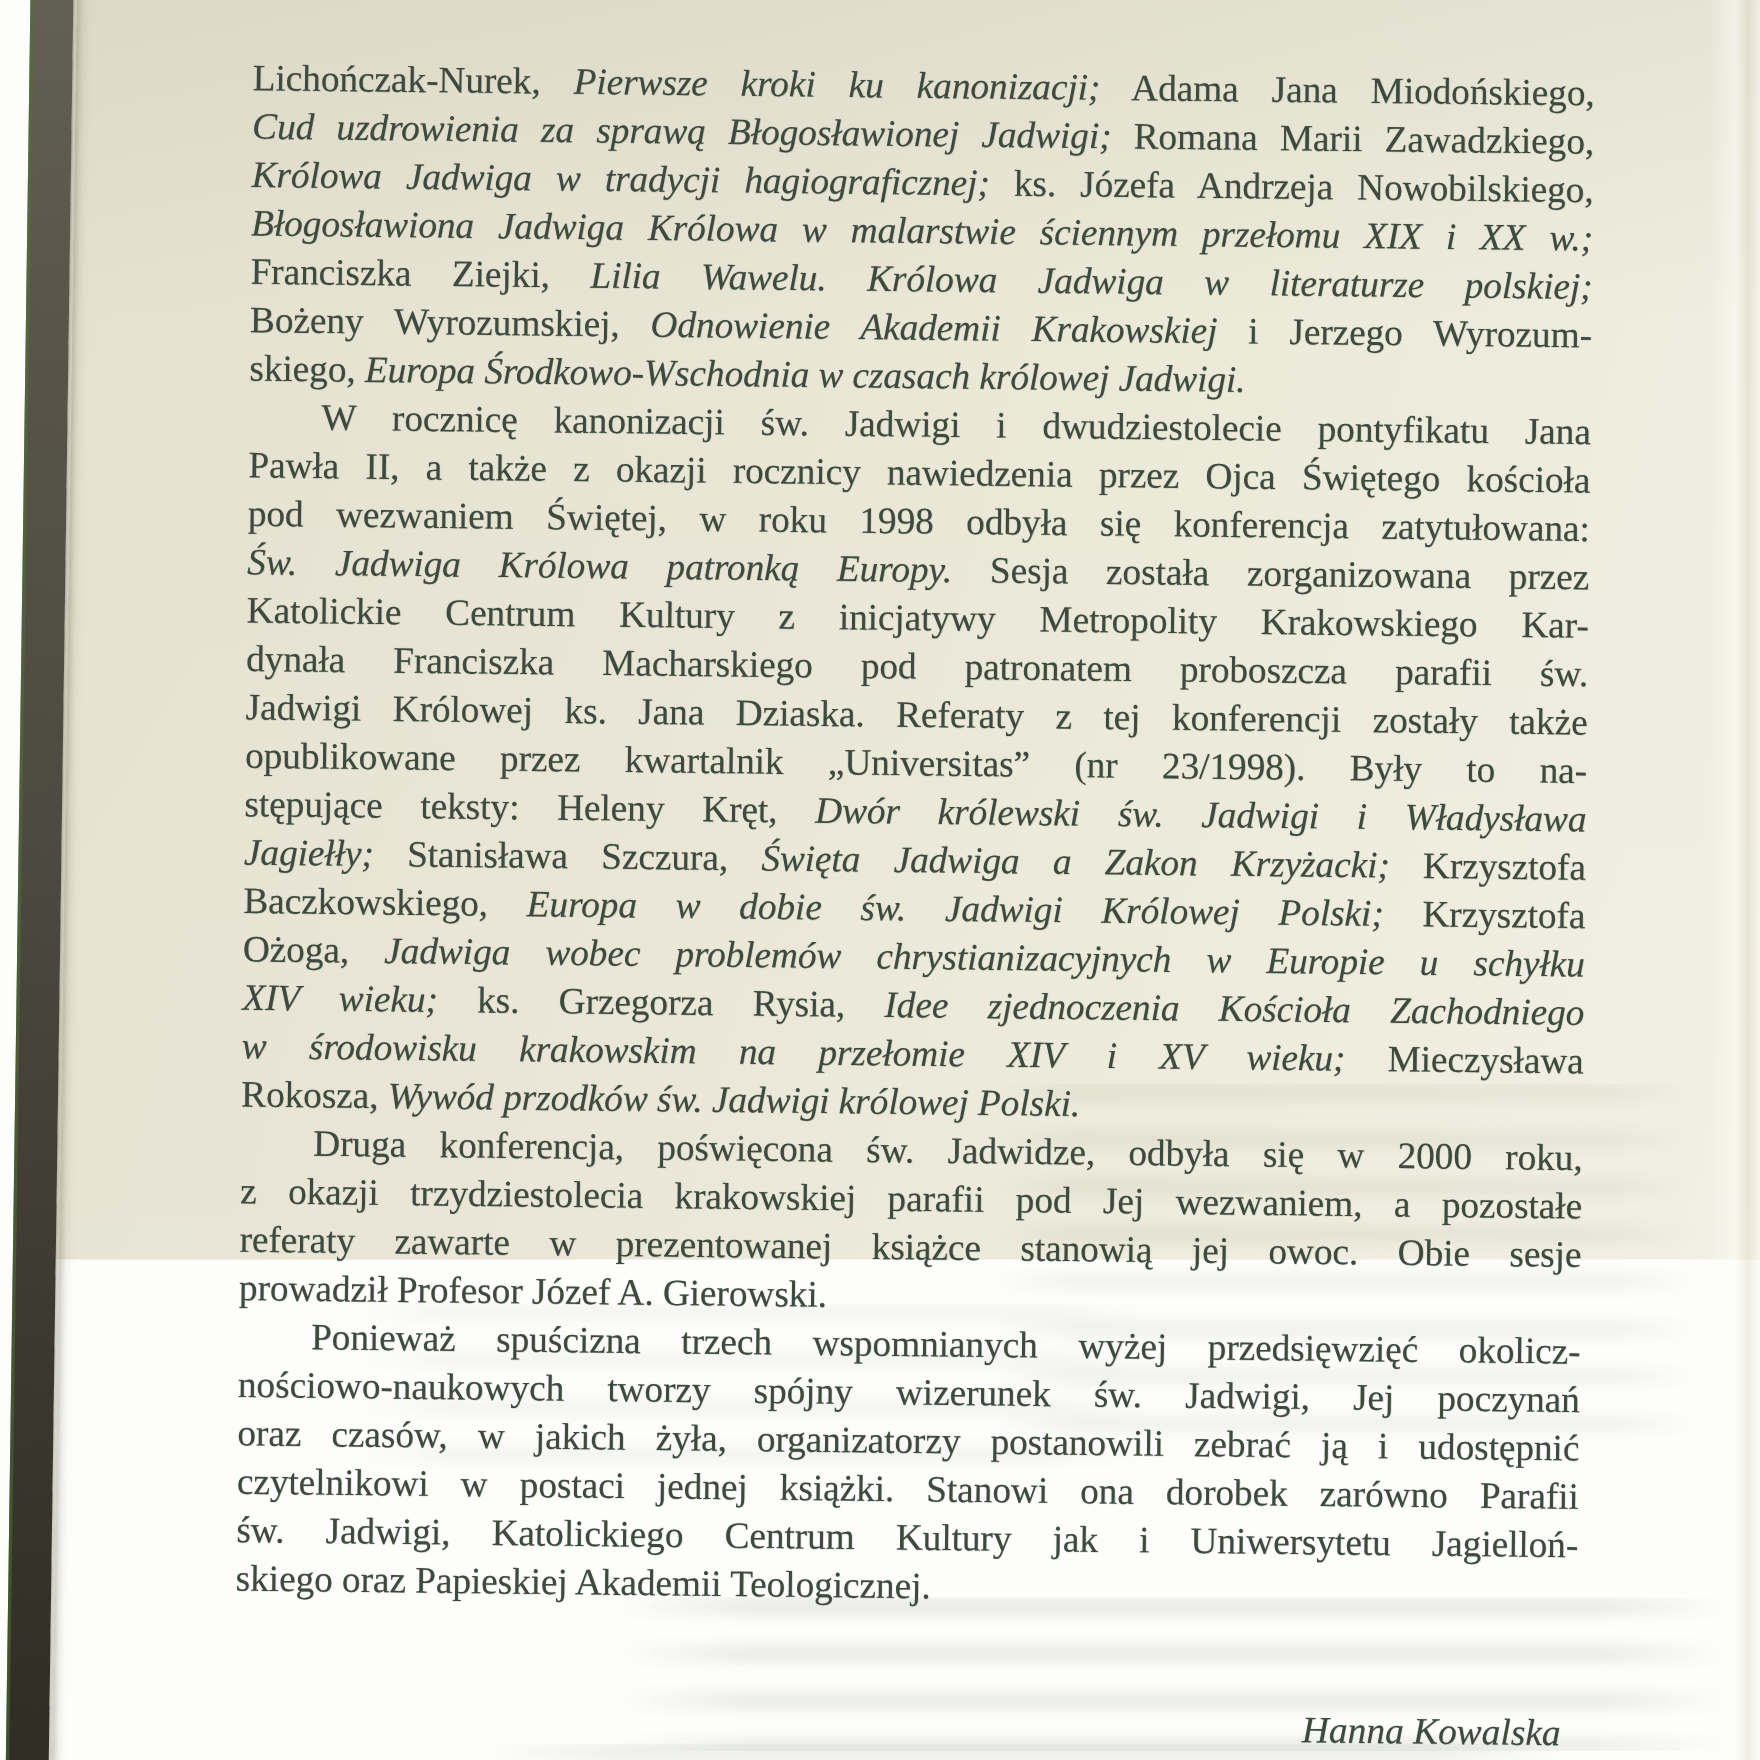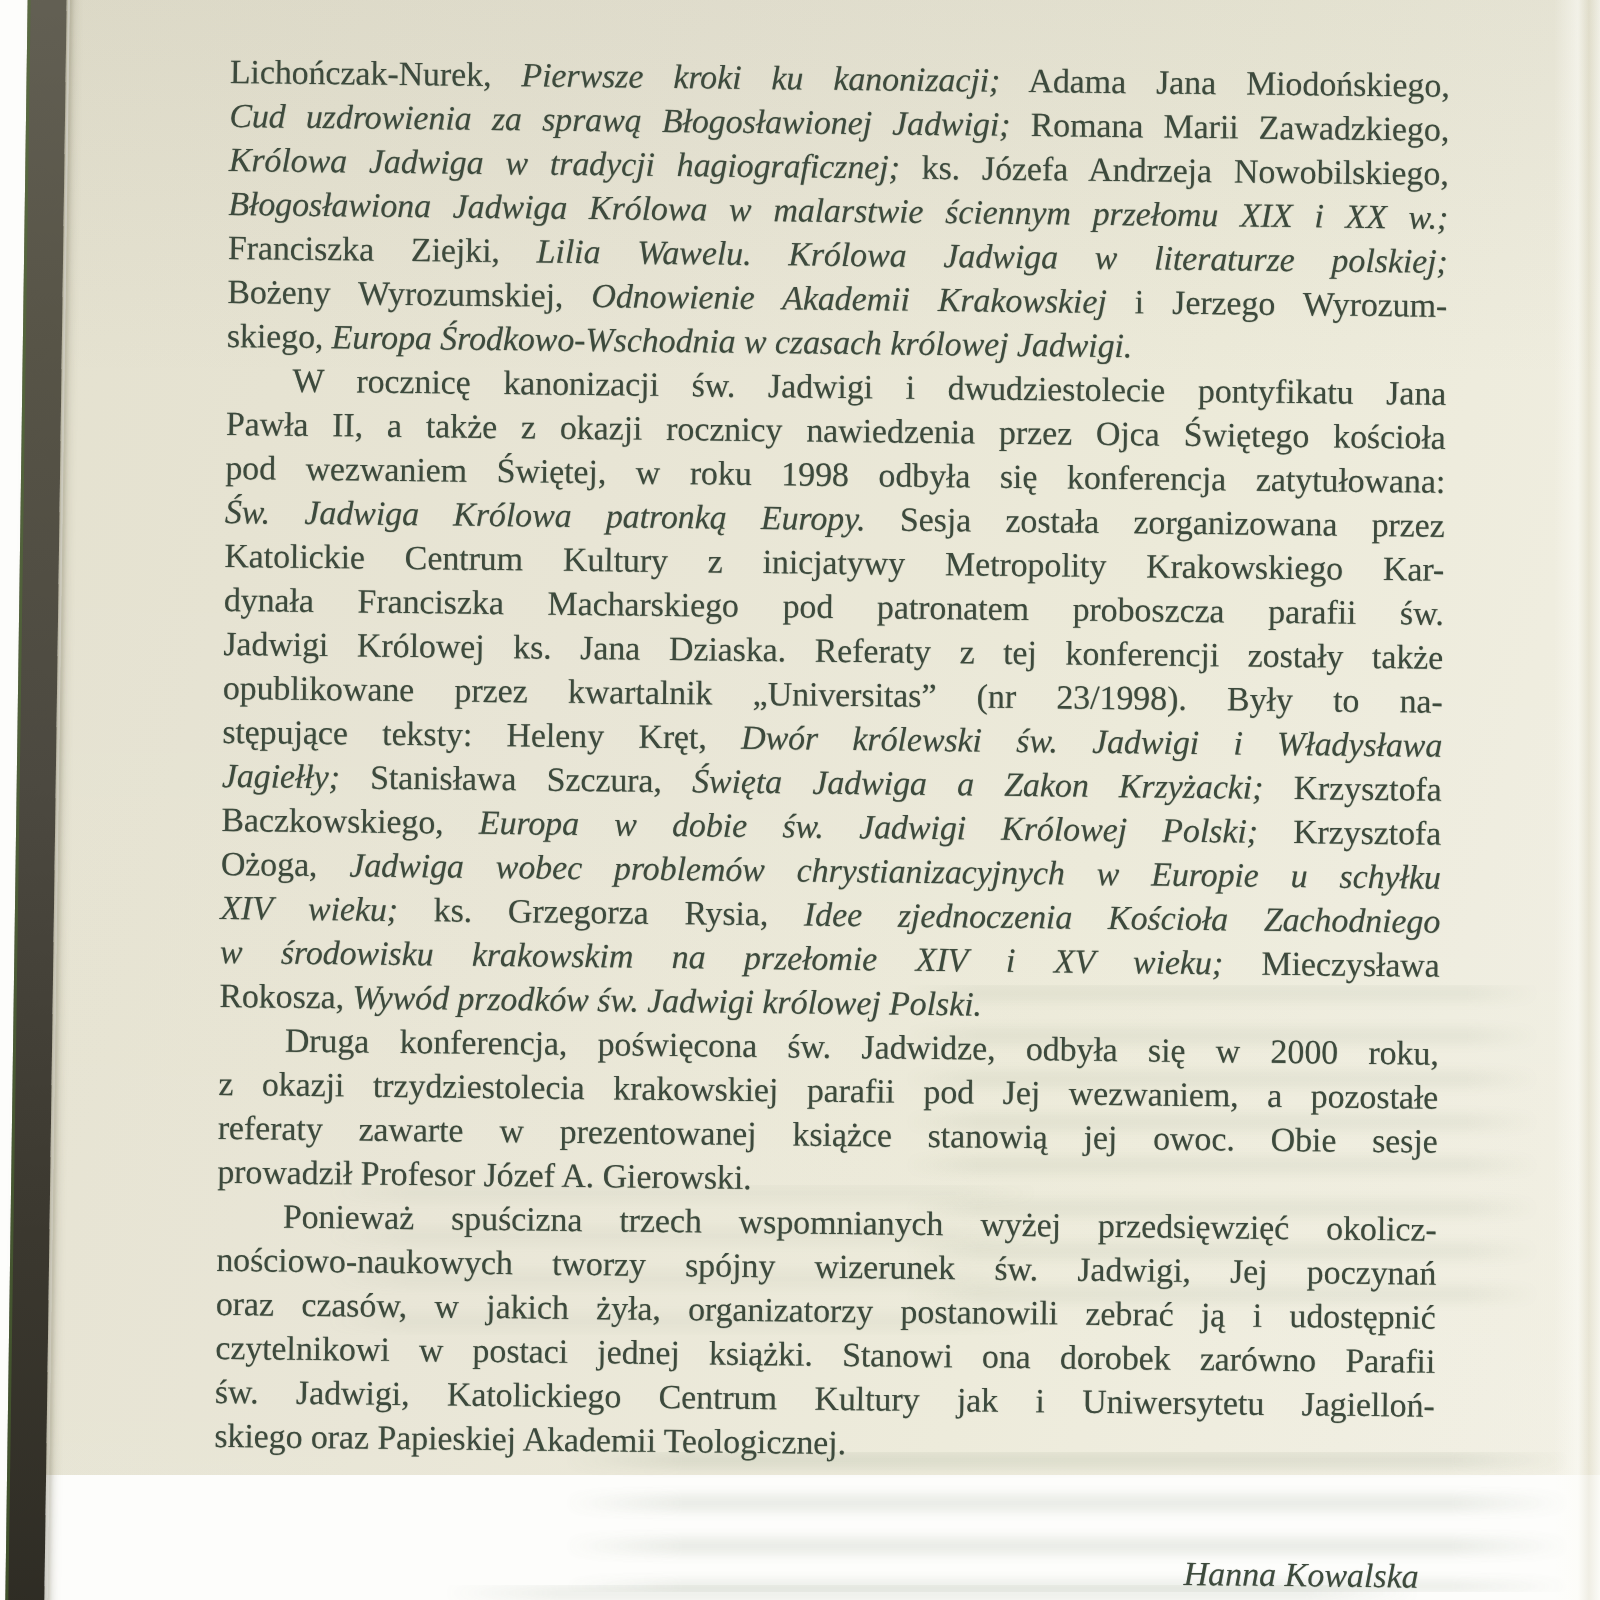--- a/index.html
+++ b/index.html
@@ -3,21 +3,21 @@
 <meta charset="utf-8">
 <style>
   html,body { margin:0; padding:0; }
   body {
     width:1600px; height:1600px; position:relative; overflow:hidden;
     background:#fdfdfb;
     font-family:"Liberation Serif","DejaVu Serif",serif;
   }
   
   .page {
-    position:absolute; left:22px; top:0; width:1578px; height:1475px;
+    position:absolute; left:22px; top:0; width:1578px; height:1145px;
     background:linear-gradient(104deg,#e4e1cf 0%, #e8e5d5 36%, #ecead9 66%, #f1efe3 100%);
   }
   .page::before { 
     content:""; position:absolute; inset:0; pointer-events:none;
     background:linear-gradient(180deg, rgba(75,70,48,0.055) 0%, rgba(75,70,48,0) 26%,
                rgba(255,255,255,0.03) 70%, rgba(255,255,255,0.06) 100%);
   }
   
   .right-crease {
     position:absolute; right:0; top:0; width:46px; height:1600px; z-index:3;

